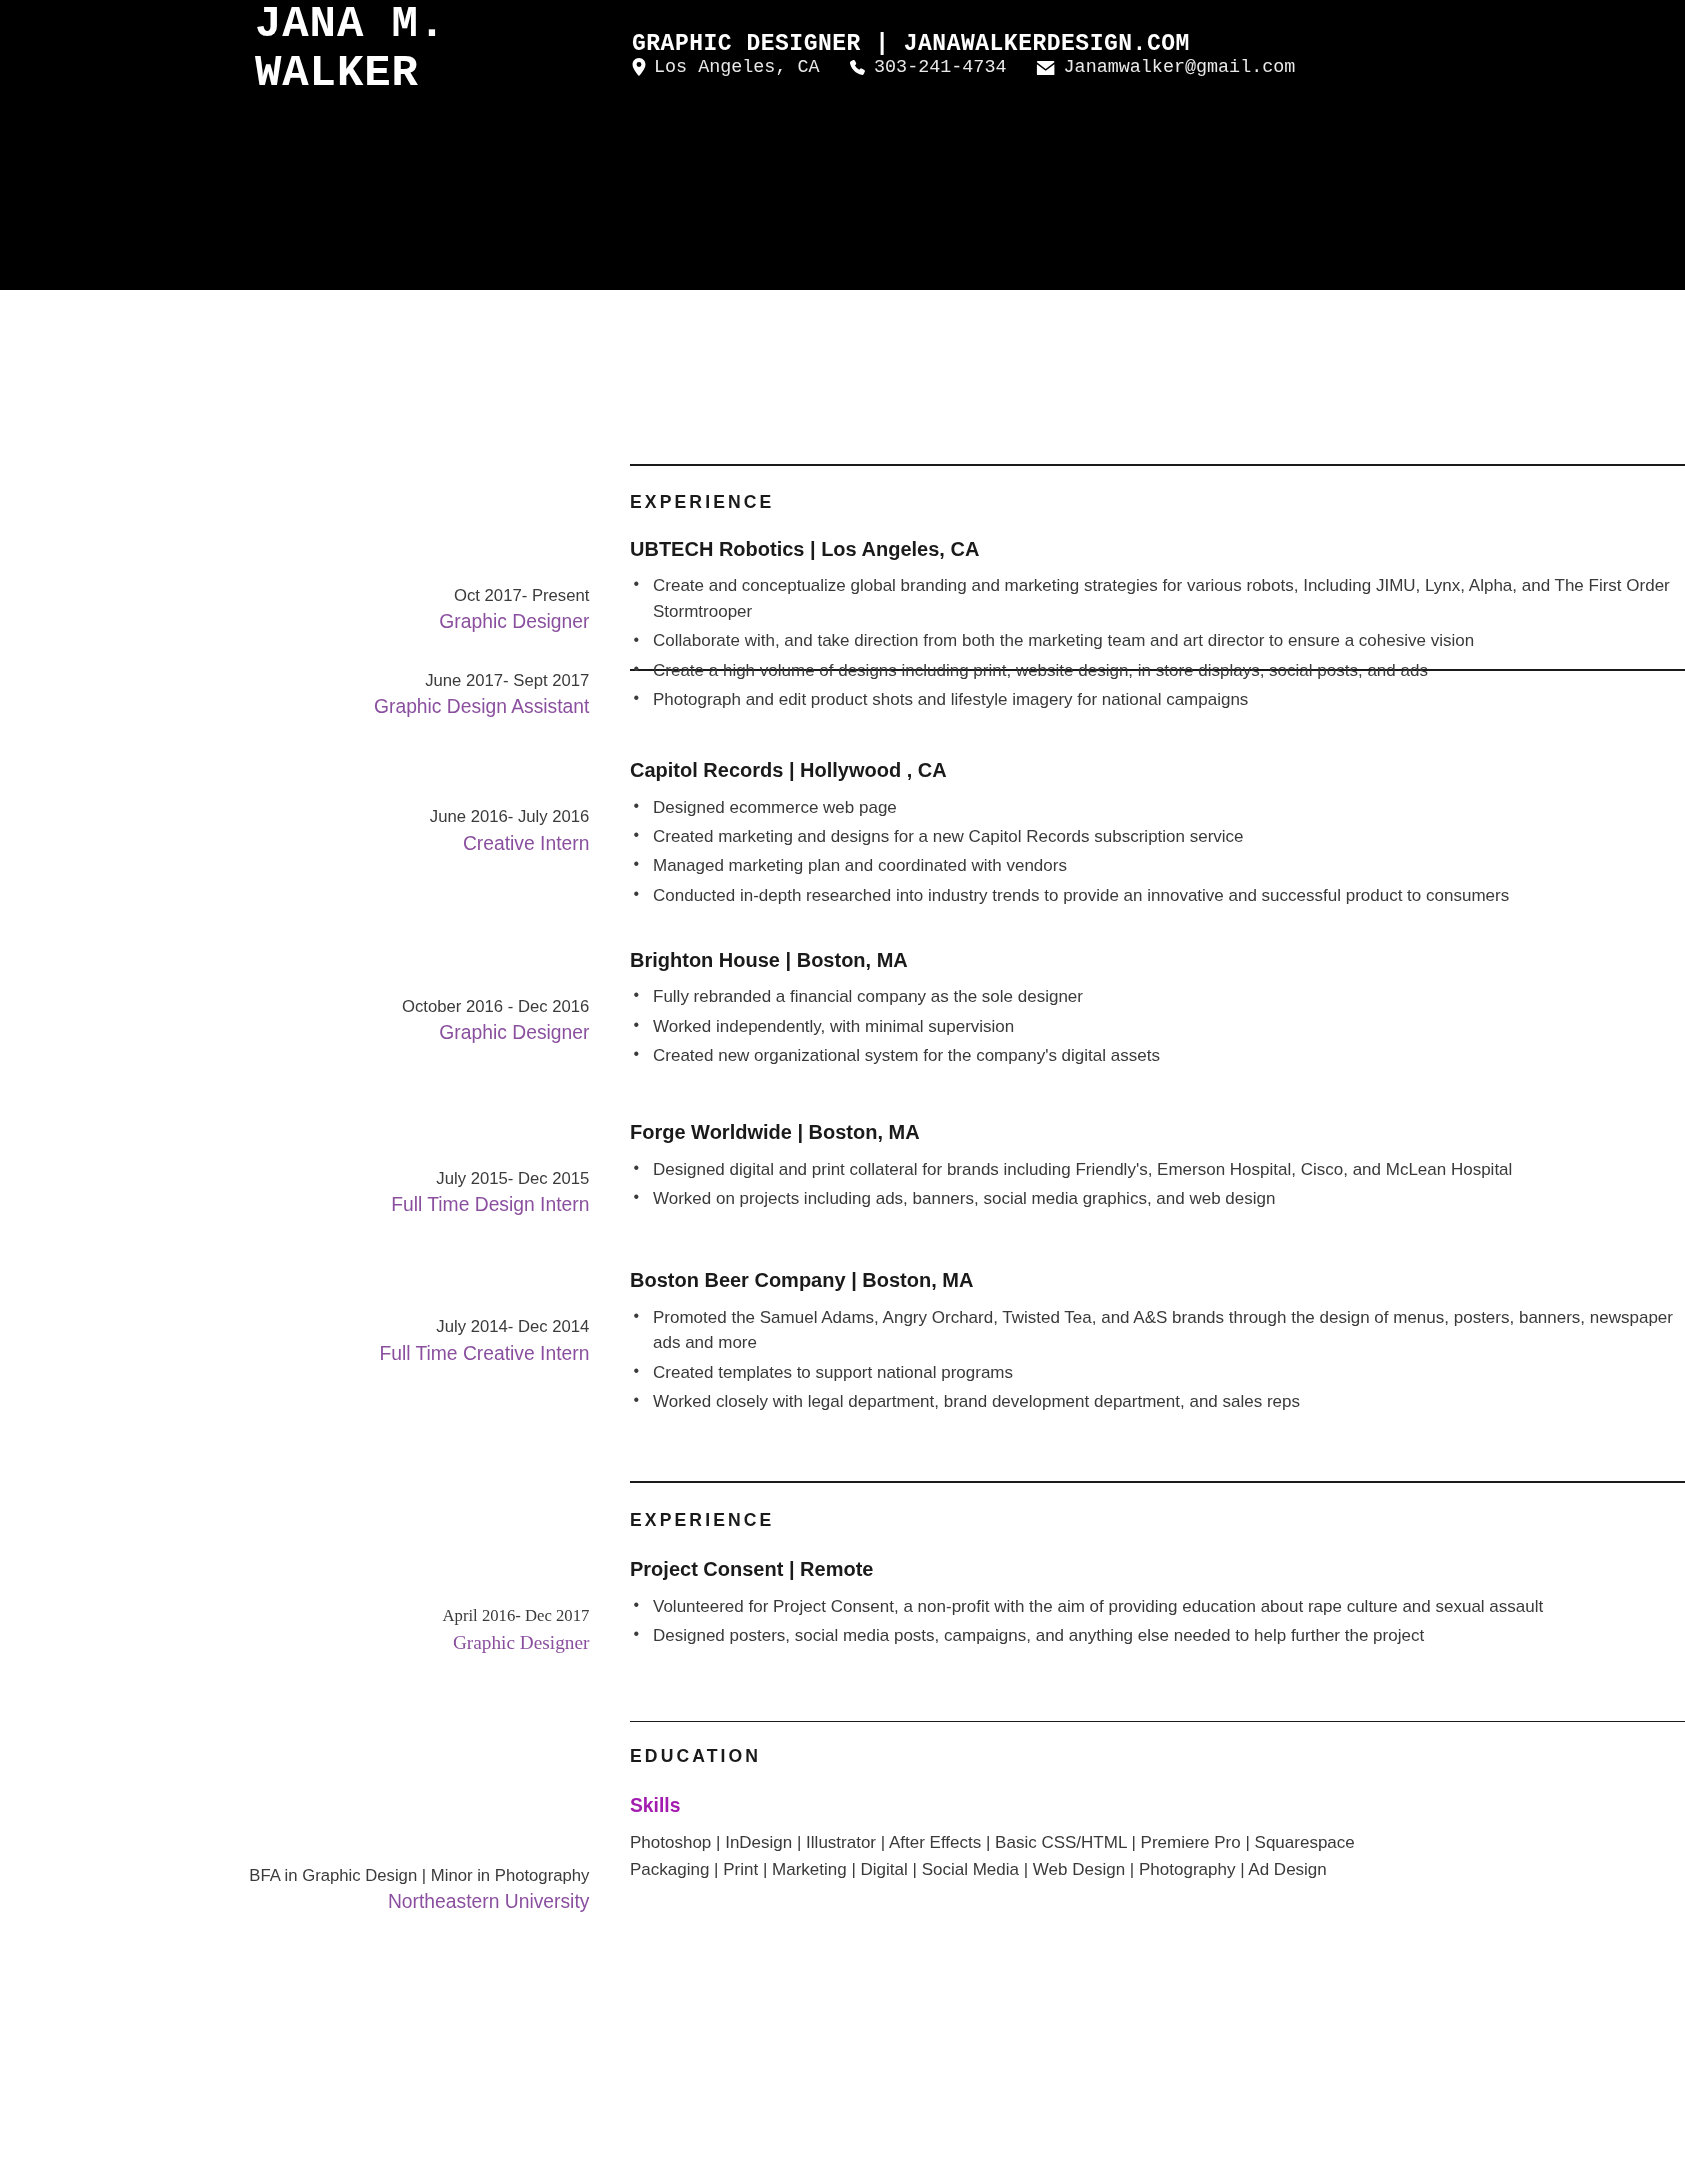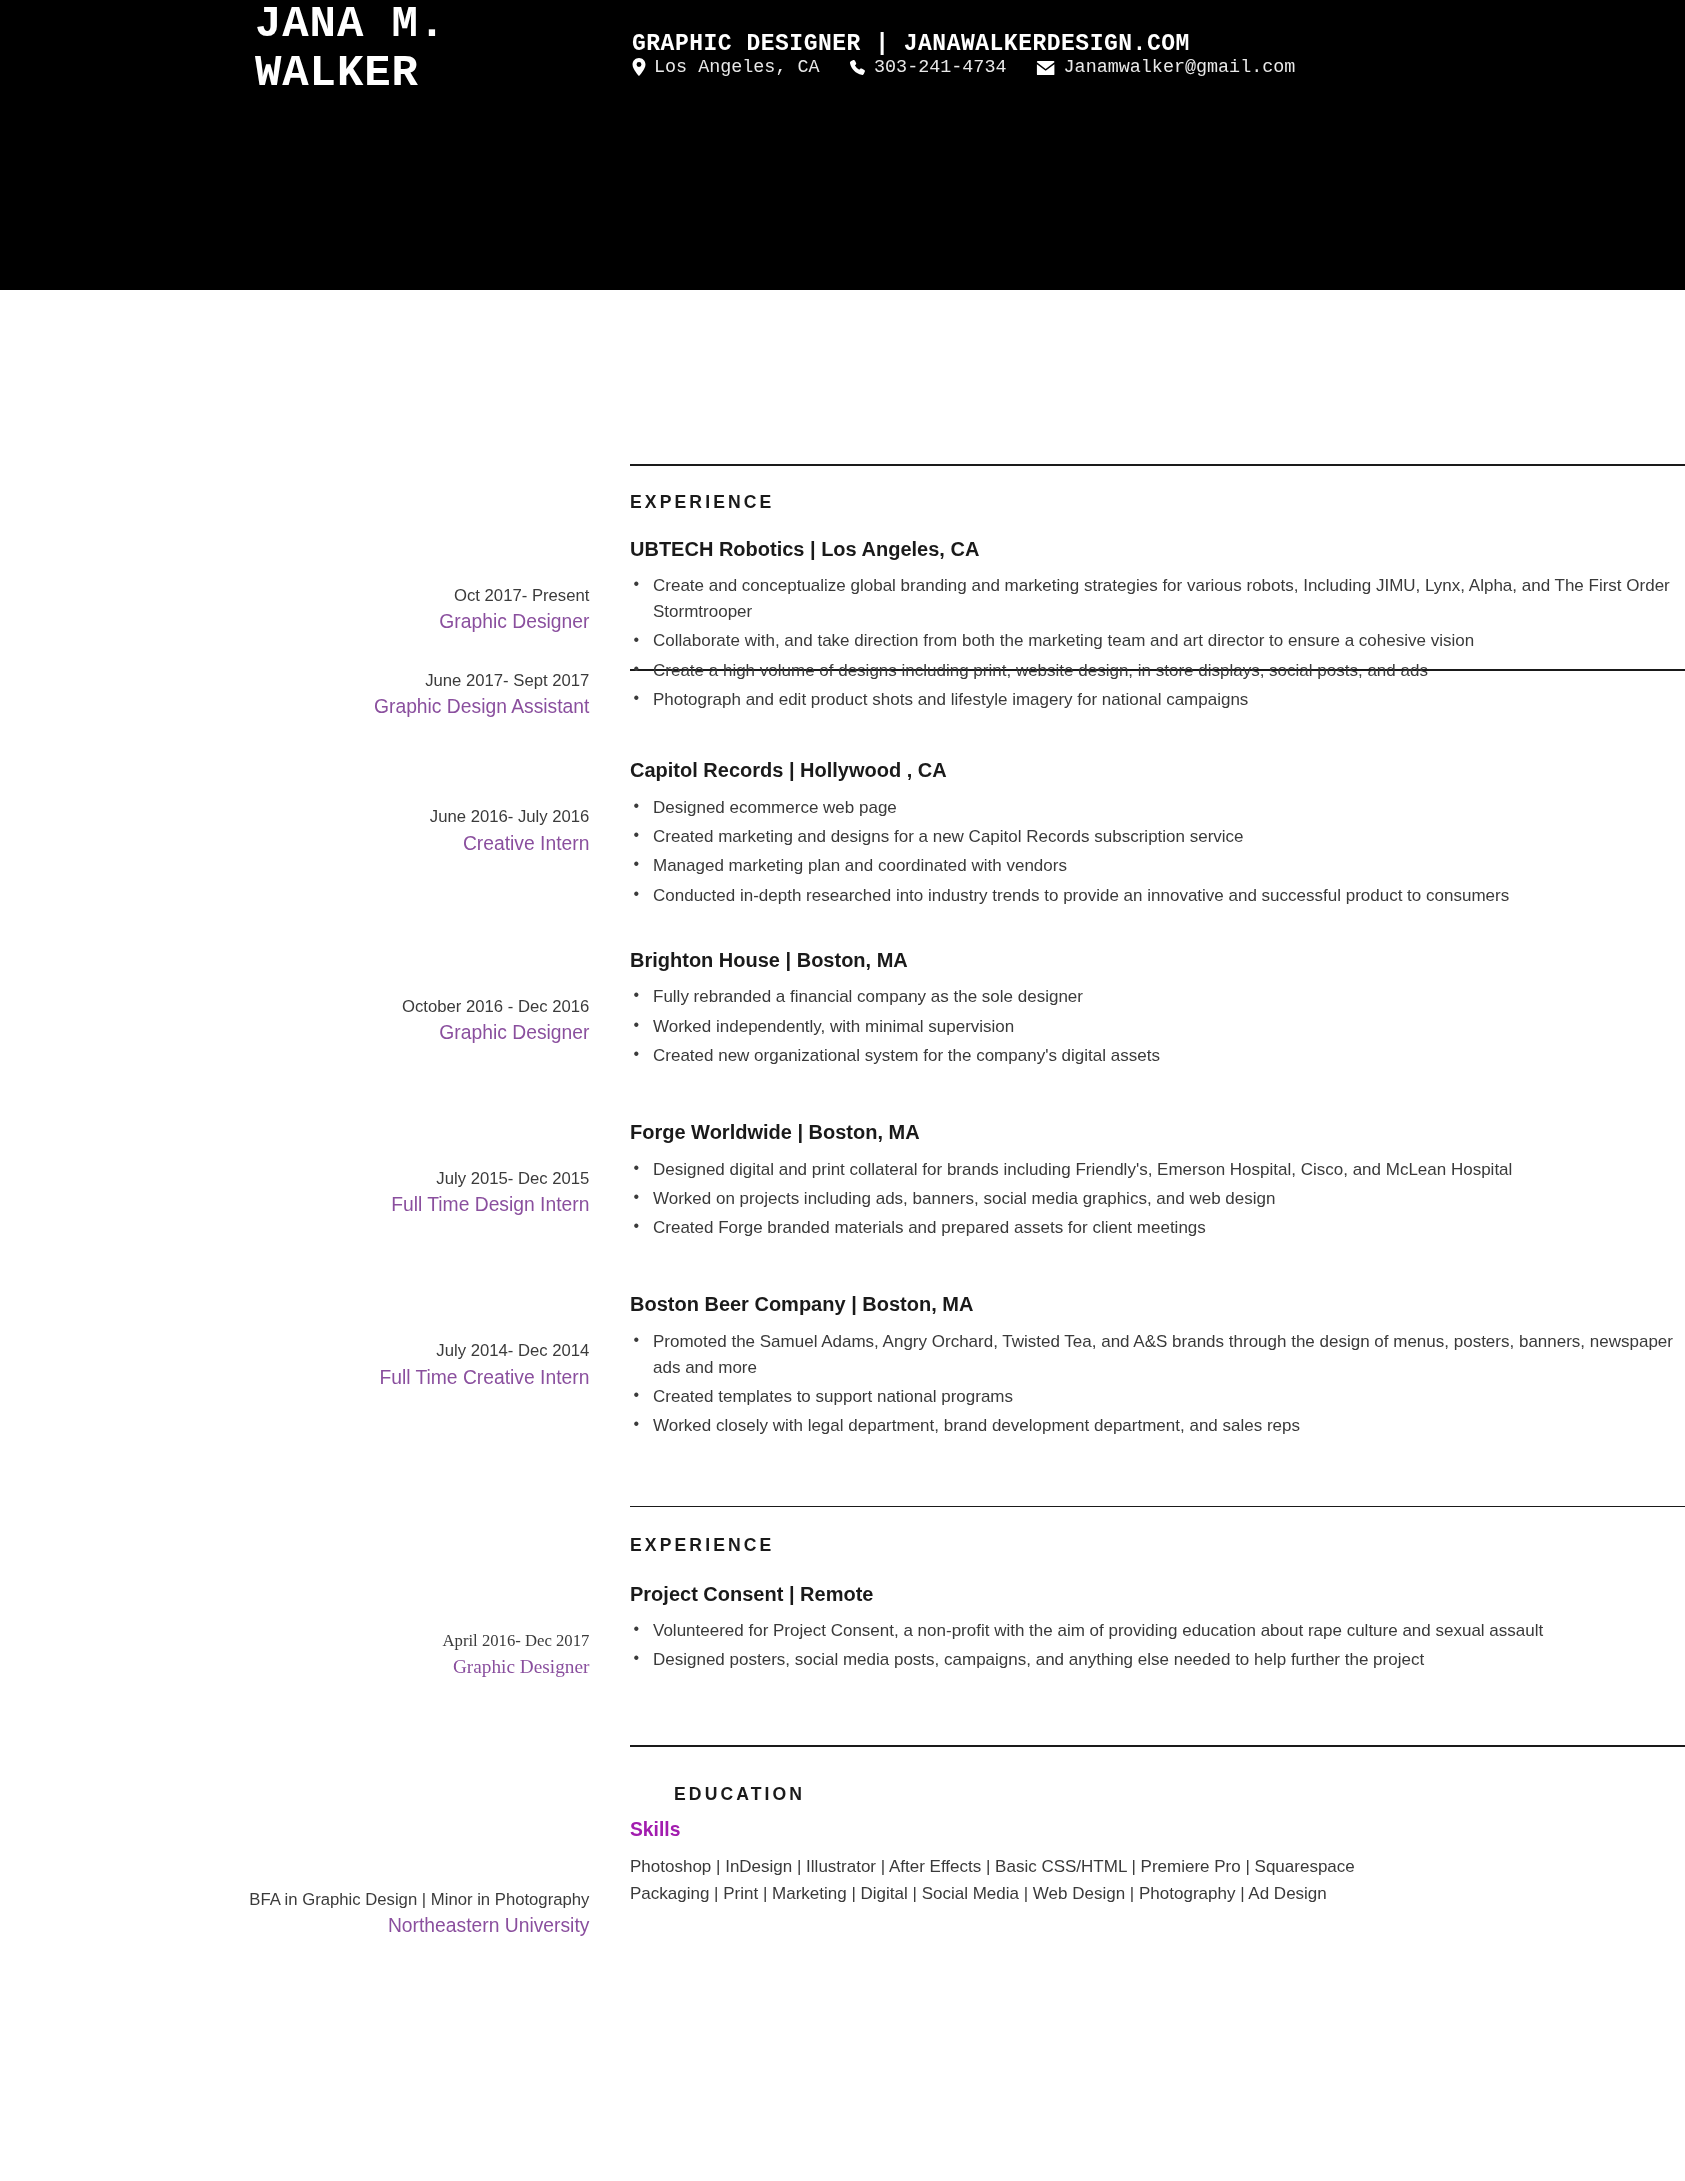--- a/index.html
+++ b/index.html
@@ -273,21 +273,20 @@
     <div class="entry">
       <div class="left-col" style="padding-top:46px;">
         <div class="date">July 2015- Dec 2015</div>
         <div class="role">Full Time Design Intern</div>
       </div>
       <div class="right-col">
         <div class="job-title">Forge Worldwide | Boston, MA</div>
         <ul class="bullets">
           <li>Designed digital and print collateral for brands including Friendly's, Emerson Hospital, Cisco, and McLean Hospital</li>
           <li>Worked on projects including ads, banners, social media graphics, and web design</li>
-          <li>Created Forge branded materials and prepared assets for client meetings</li>
         </ul>
       </div>
     </div>
 
     <div style="height:49px;"></div>
     <div class="entry">
       <div class="left-col" style="padding-top:46px;">
         <div class="date">July 2014- Dec 2014</div>
         <div class="role">Full Time Creative Intern</div>
       </div>
@@ -316,21 +315,21 @@
         <div class="job-title">Project Consent | Remote</div>
         <ul class="bullets">
           <li>Volunteered for Project Consent, a non-profit with the aim of providing education about rape culture and sexual assault</li>
           <li>Designed posters, social media posts, campaigns, and anything else needed to help further the project</li>
         </ul>
       </div>
     </div>
 
     <div style="position:relative; height:114px;">
       <div style="position:absolute; left:630px; right:0; top:63px; height:1.8px; background:#1a1a1a;"></div>
-      <div class="section-title" style="top:102px;margin-left:44px;">EDUCATION</div>
+      <div class="section-title" style="top:88px;">EDUCATION</div>
     </div>
 
     <div style="height:23px;"></div>
     <div class="entry">
       <div class="left-col" style="padding-top:68px;">
         <div class="edu-left-degree">BFA in Graphic Design | Minor in Photography</div>
         <div class="edu-left-school">Northeastern University</div>
       </div>
       <div class="right-col">
         <div class="skills-heading">Skills</div>

